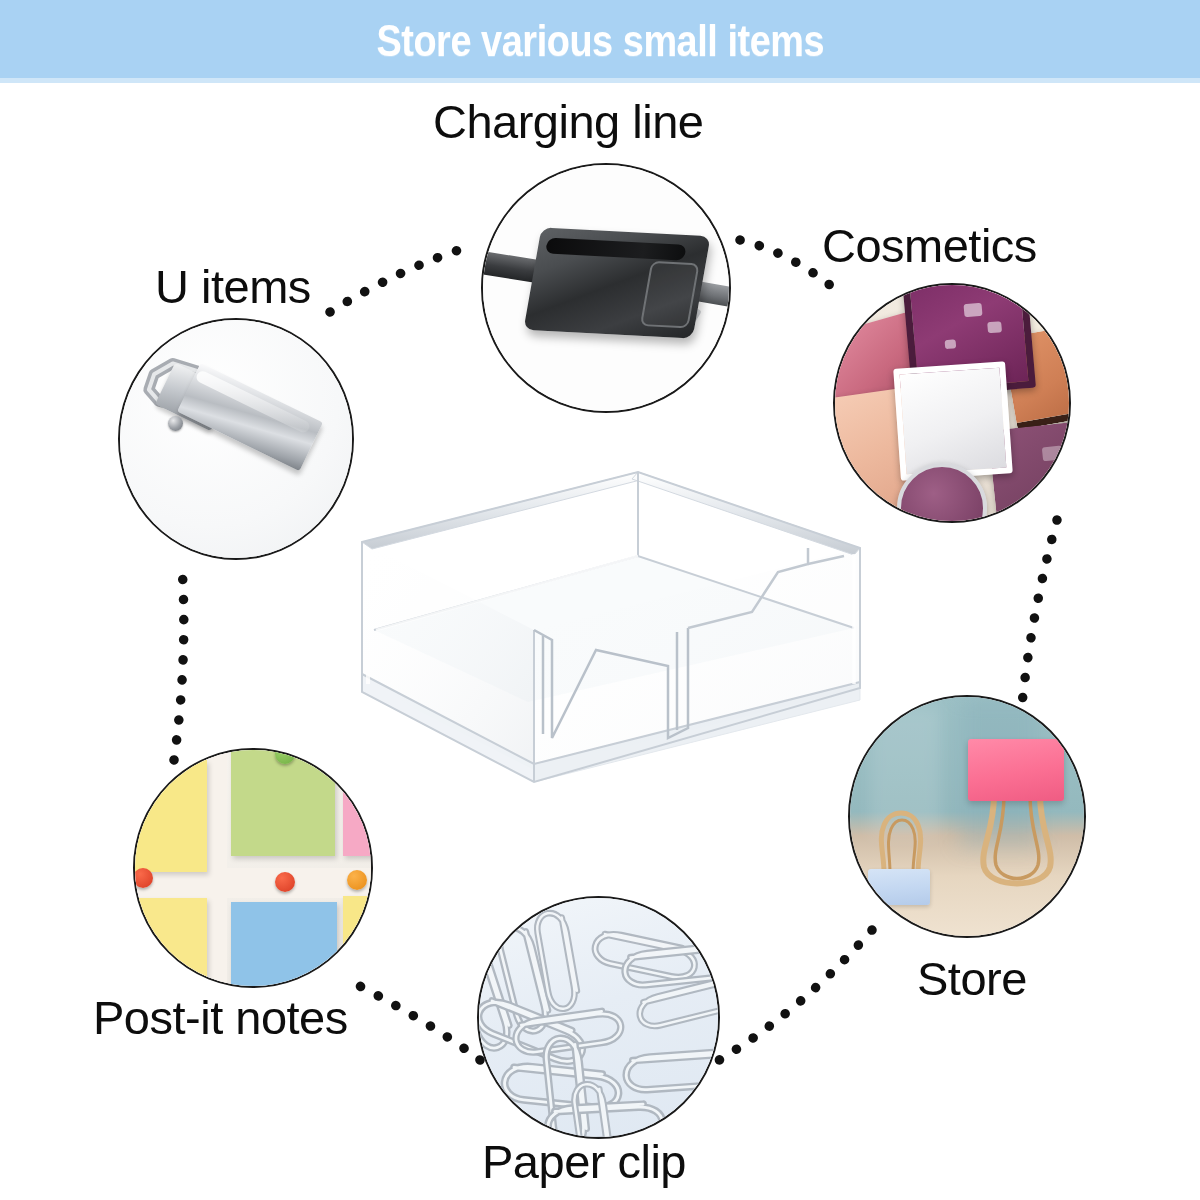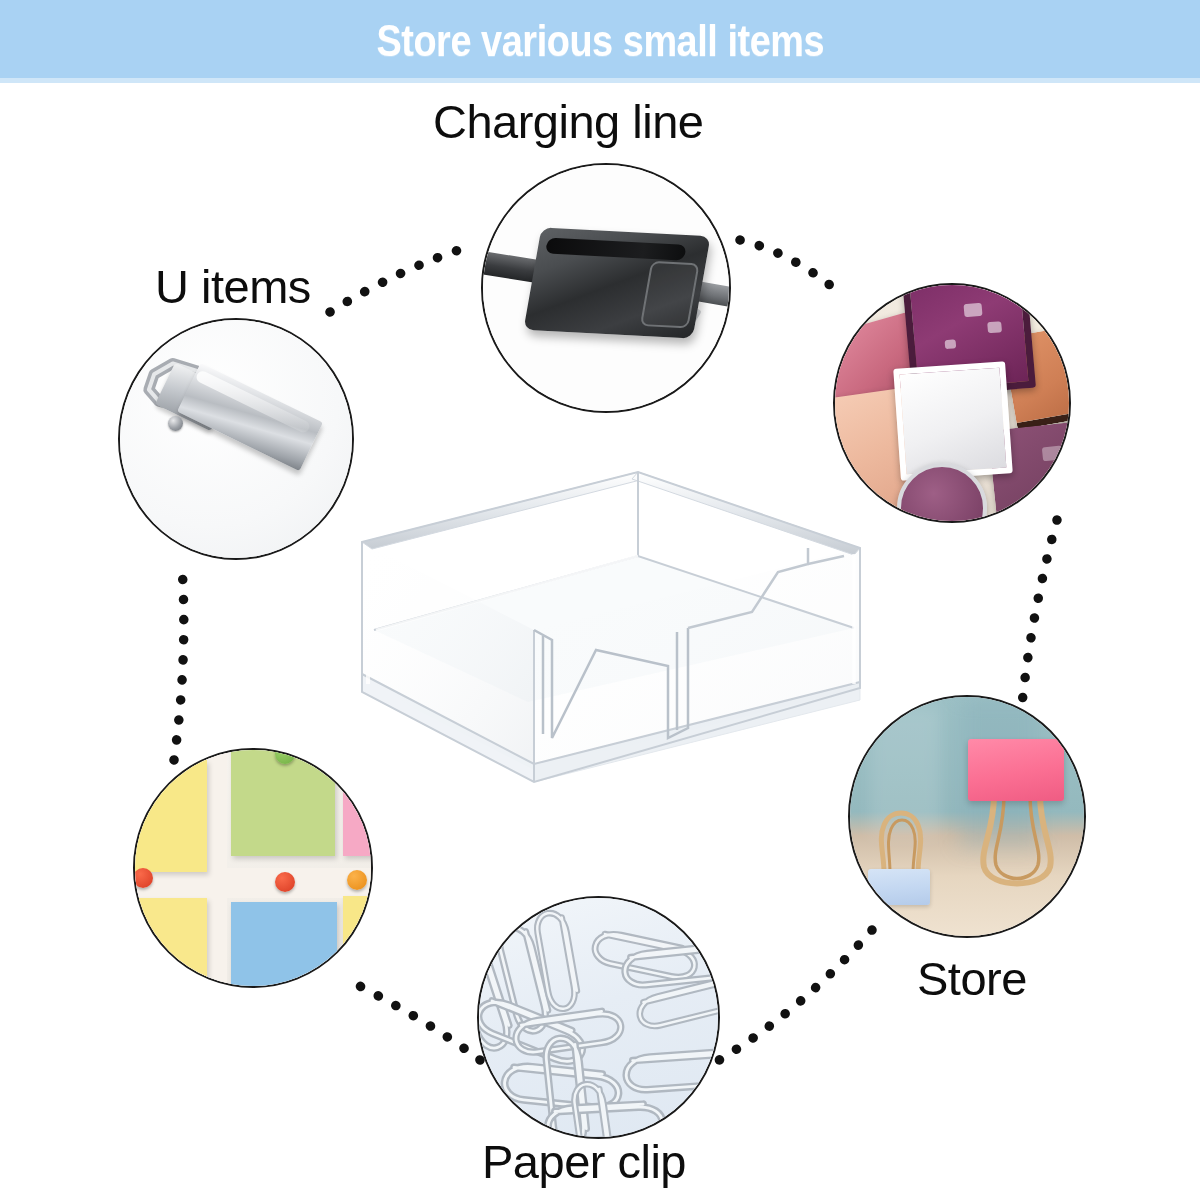--- a/index.html
+++ b/index.html
@@ -254,21 +254,23 @@
 
       <path class="dotline" d="M872 930 Q800 1012 716 1062"></path>
 
       <path class="dotline" d="M480 1060 Q430 1022 352 982"></path>
 
       <path class="dotline" d="M174 760 Q188 660 182 566"></path>
     </svg>
   </div>
 
   <div class="label" id="label-charging">Charging line</div>
+  <div class="label" id="label-cosmetics">Cosmetics</div>
   <div class="label" id="label-udisk">U items</div>
+  <div class="label" id="label-postit">Post-it notes</div>
   <div class="label" id="label-paperclip">Paper clip</div>
   <div class="label" id="label-clip">Store</div>
 
   <div class="circle" id="circle-udisk">
     <div class="scene">
       <div class="ud-bg"></div>
       <div class="ud-loop">
         <svg viewBox="0 0 74 64">
           <path d="M14 28 L26 10 L52 6 L64 18 L62 36 L50 46 L30 50 L16 44 Z" fill="none" stroke="#a8acb2" stroke-width="11" stroke-linejoin="round"></path>
           <path d="M14 28 L26 10 L52 6 L64 18 L62 36 L50 46 L30 50 L16 44 Z" fill="none" stroke="#e6e8ea" stroke-width="4" stroke-linejoin="round"></path>

